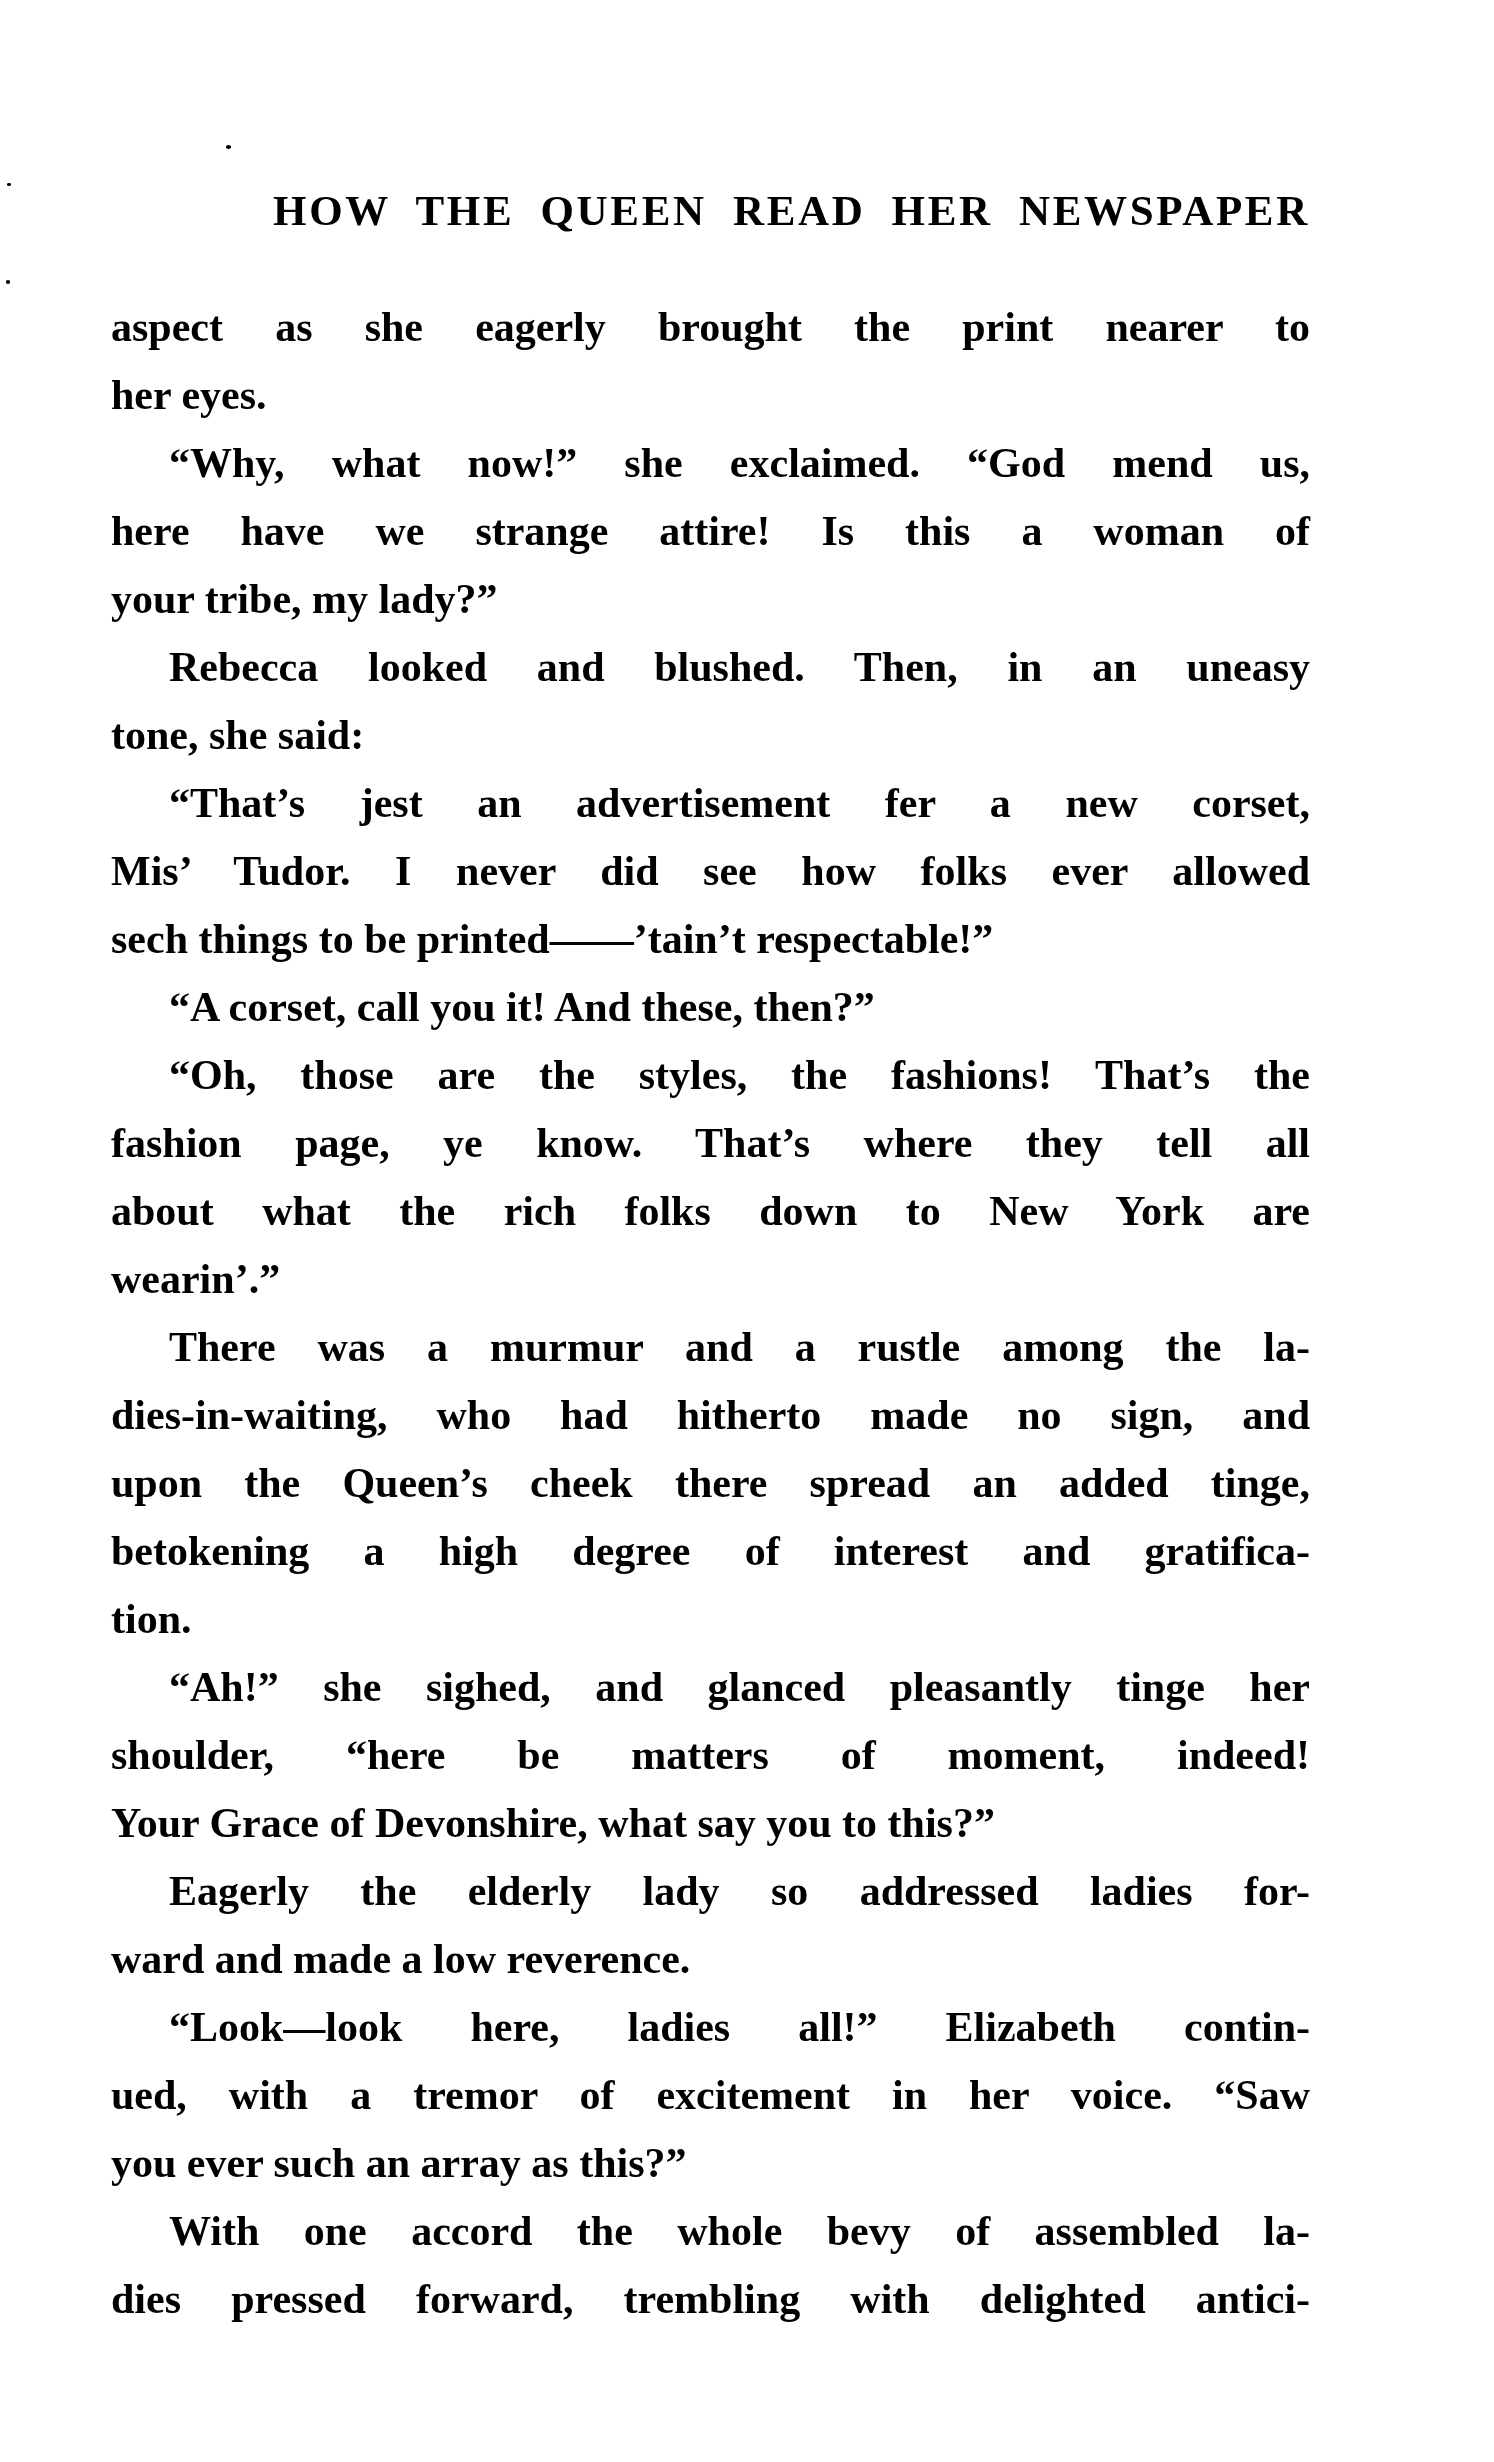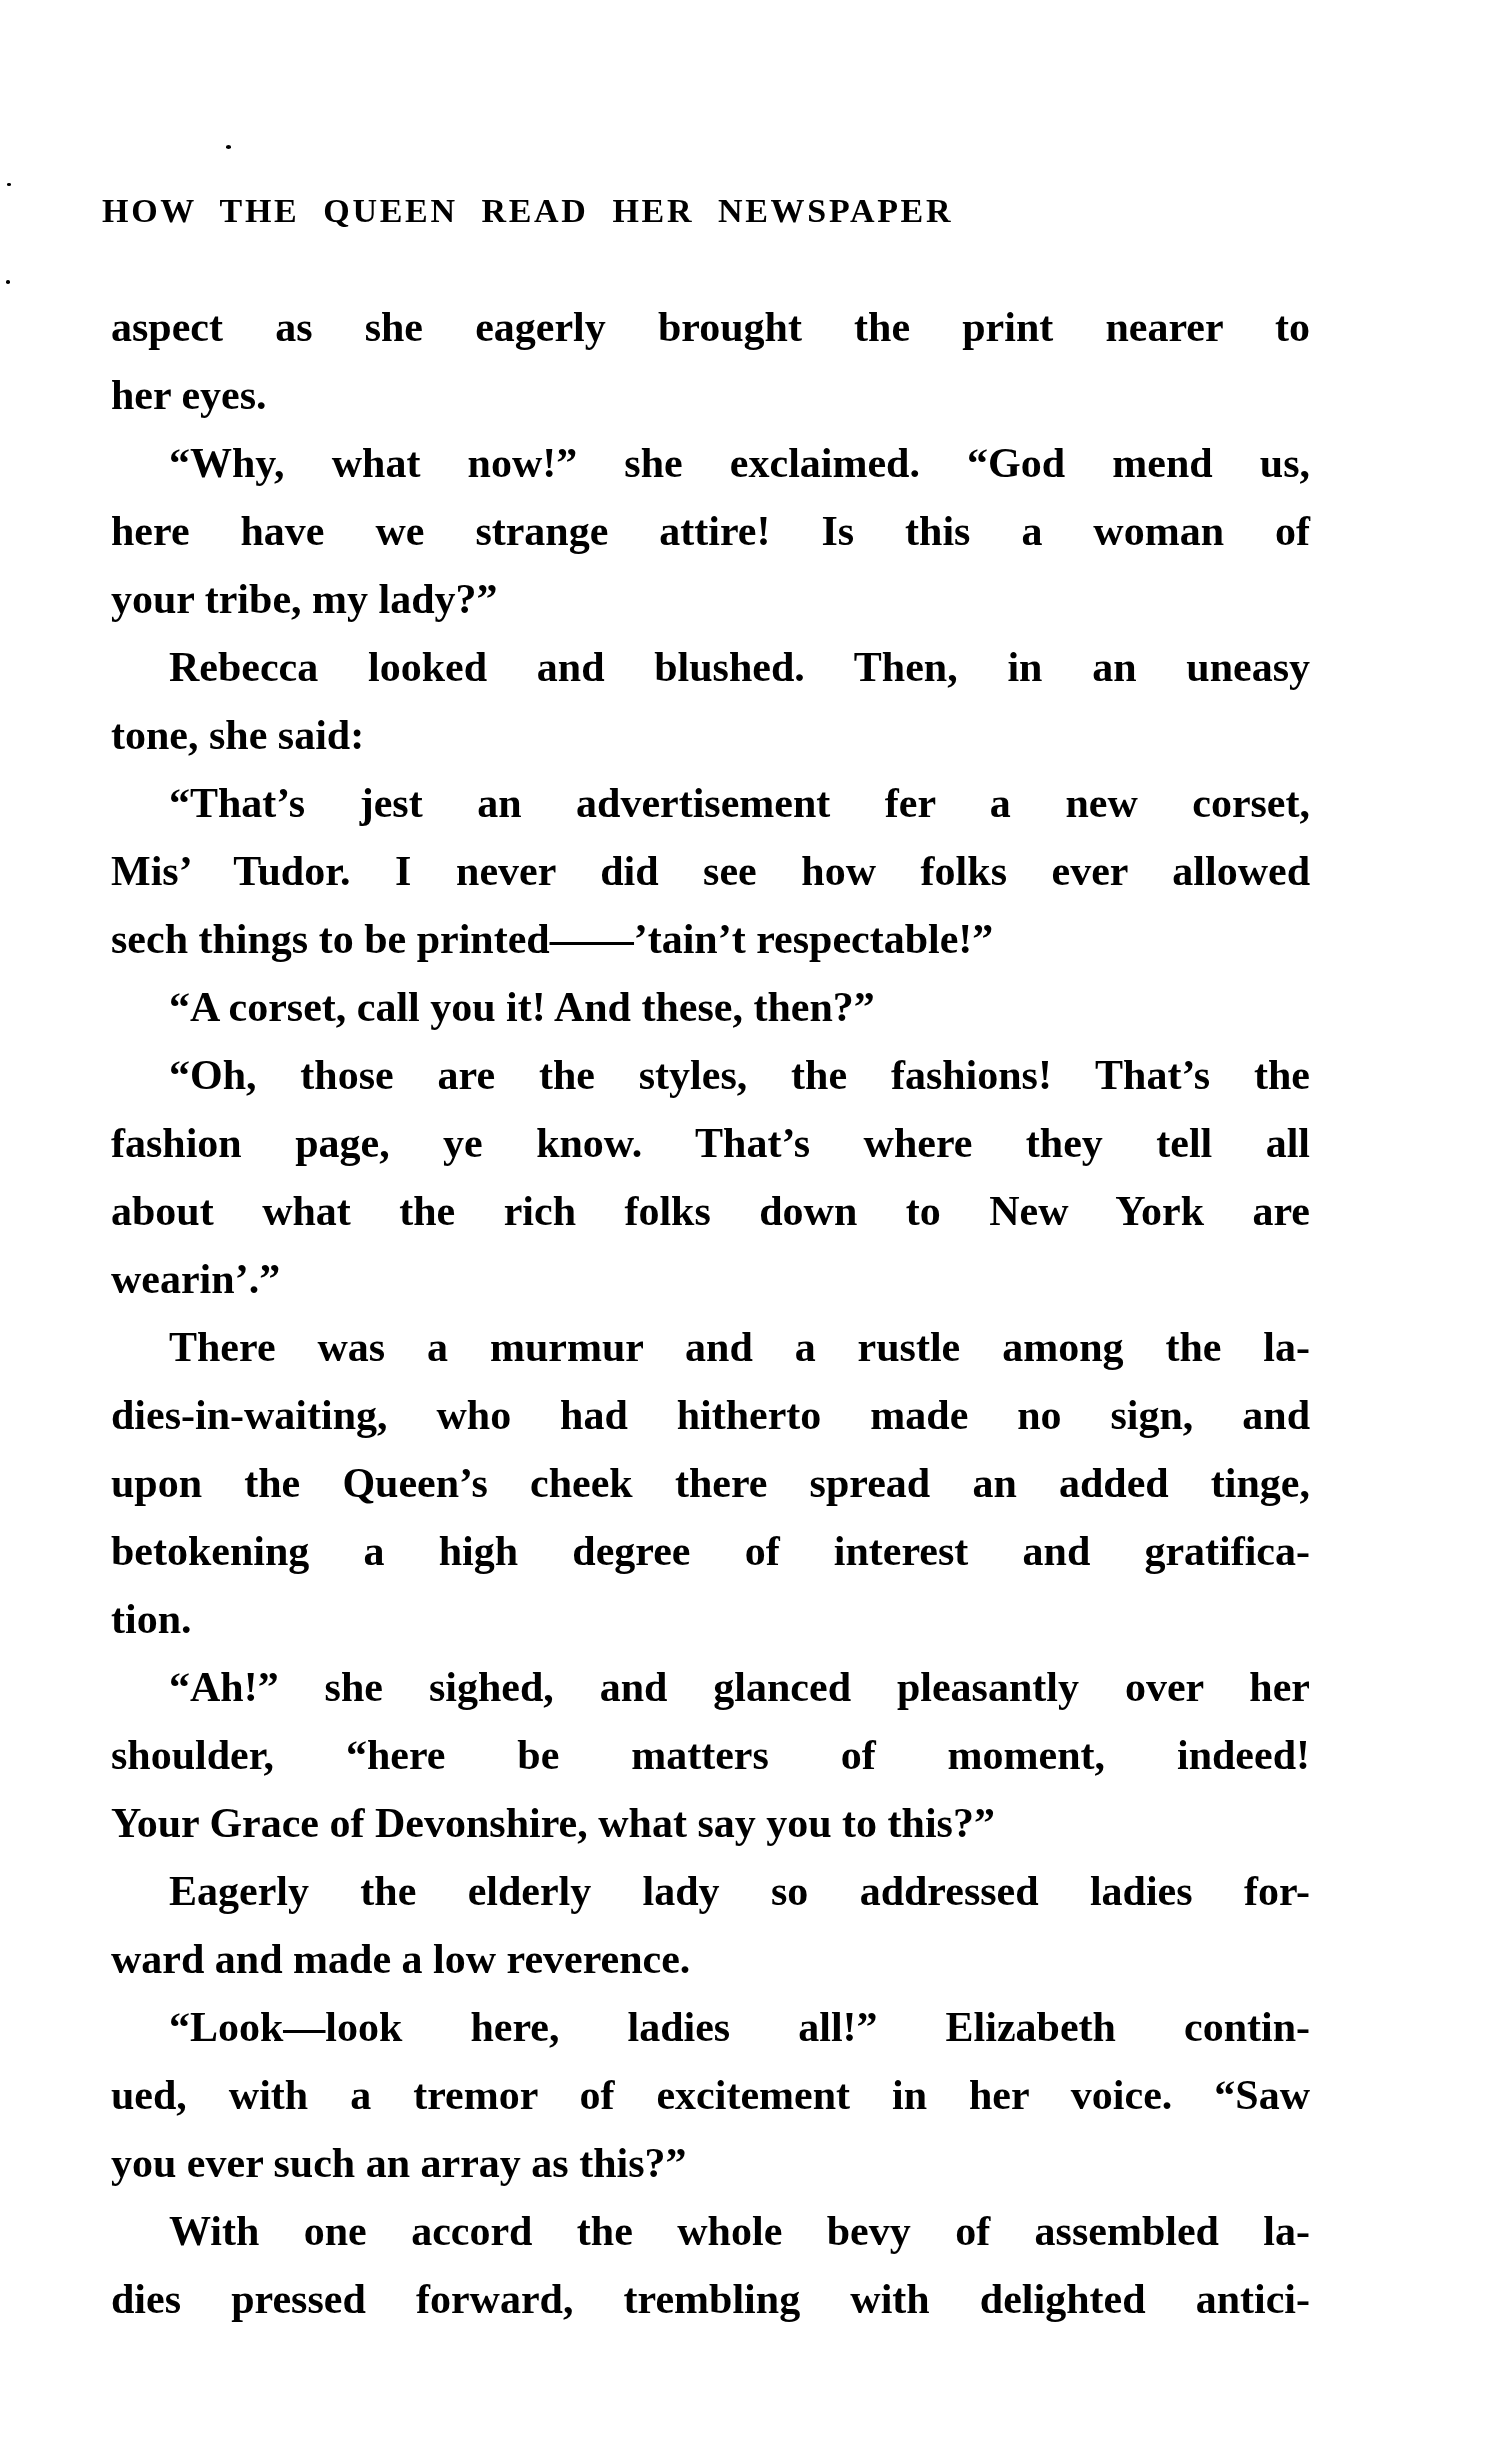--- a/index.html
+++ b/index.html
@@ -8,24 +8,24 @@
     width: 1494px;
     height: 2462px;
     background: #ffffff;
     color: #000000;
     font-family: "Liberation Serif", "DejaVu Serif", serif;
     overflow: hidden;
   }
   .chapter-header {
     position: absolute;
     top: 184px;
-    left: 102px;
+    left: 111px;
     width: 1199px;
-    text-align: left;
-    font-size: 34px;
+    text-align: right;
+    font-size: 43px;
     font-weight: 700;
     letter-spacing: 2.7px;
     word-spacing: 12.6px;
     line-height: 54px;
     white-space: nowrap;
   }
   .text-block {
     position: absolute;
     top: 293px;
     left: 111px;
@@ -90,21 +90,21 @@
       <div class="text-line indent no-stretch">“A corset, call you it! And these, then?”</div>
       <div class="text-line indent">“Oh, those are the styles, the fashions! That’s the</div>
       <div class="text-line">fashion page, ye know. That’s where they tell all</div>
       <div class="text-line">about what the rich folks down to New York are</div>
       <div class="text-line no-stretch">wearin’.”</div>
       <div class="text-line indent">There was a murmur and a rustle among the la-</div>
       <div class="text-line">dies-in-waiting, who had hitherto made no sign, and</div>
       <div class="text-line">upon the Queen’s cheek there spread an added tinge,</div>
       <div class="text-line">betokening a high degree of interest and gratifica-</div>
       <div class="text-line no-stretch">tion.</div>
-      <div class="text-line indent">“Ah!” she sighed, and glanced pleasantly over her</div>
+      <div class="text-line indent">“Ah!” she sighed, and glanced pleasantly tinge her</div>
       <div class="text-line">shoulder, “here be matters of moment, indeed!</div>
       <div class="text-line no-stretch">Your Grace of Devonshire, what say you to this?”</div>
       <div class="text-line indent">Eagerly the elderly lady so addressed ladies for-</div>
       <div class="text-line no-stretch">ward and made a low reverence.</div>
       <div class="text-line indent">“Look—look here, ladies all!” Elizabeth contin-</div>
       <div class="text-line">ued, with a tremor of excitement in her voice. “Saw</div>
       <div class="text-line no-stretch">you ever such an array as this?”</div>
       <div class="text-line indent">With one accord the whole bevy of assembled la-</div>
       <div class="text-line">dies pressed forward, trembling with delighted antici-</div>
     </div>

